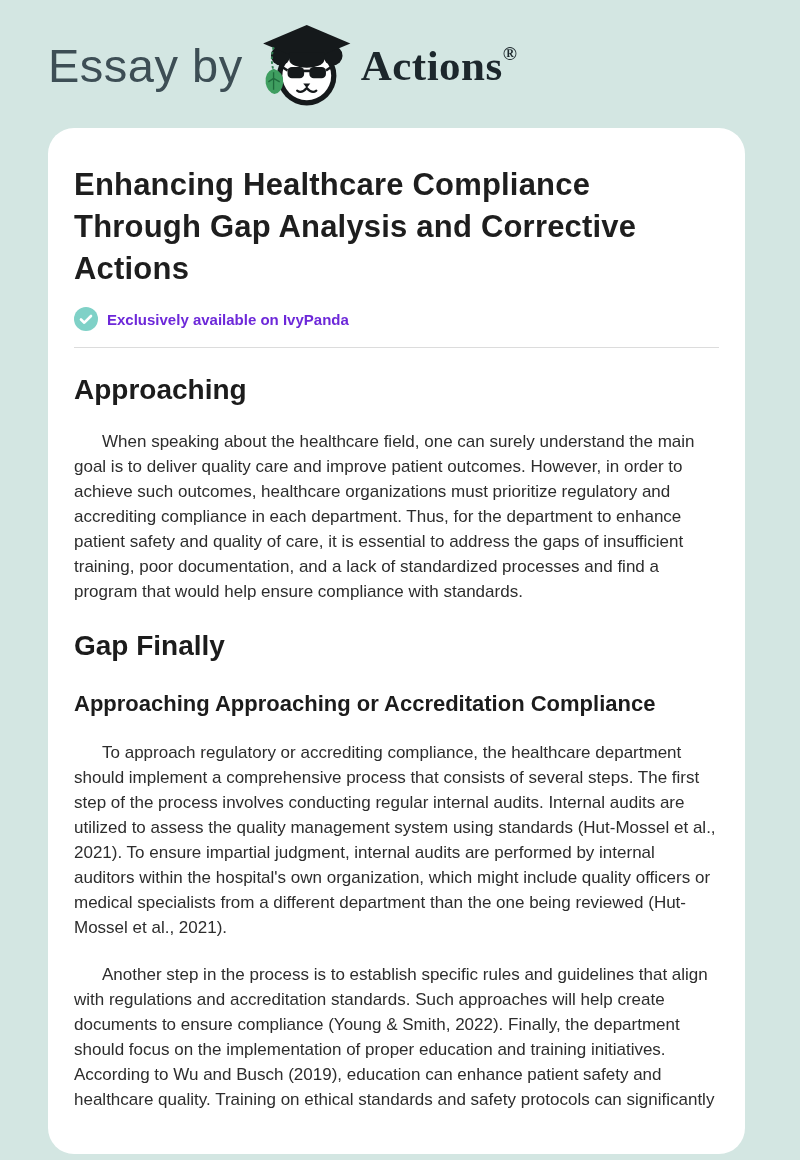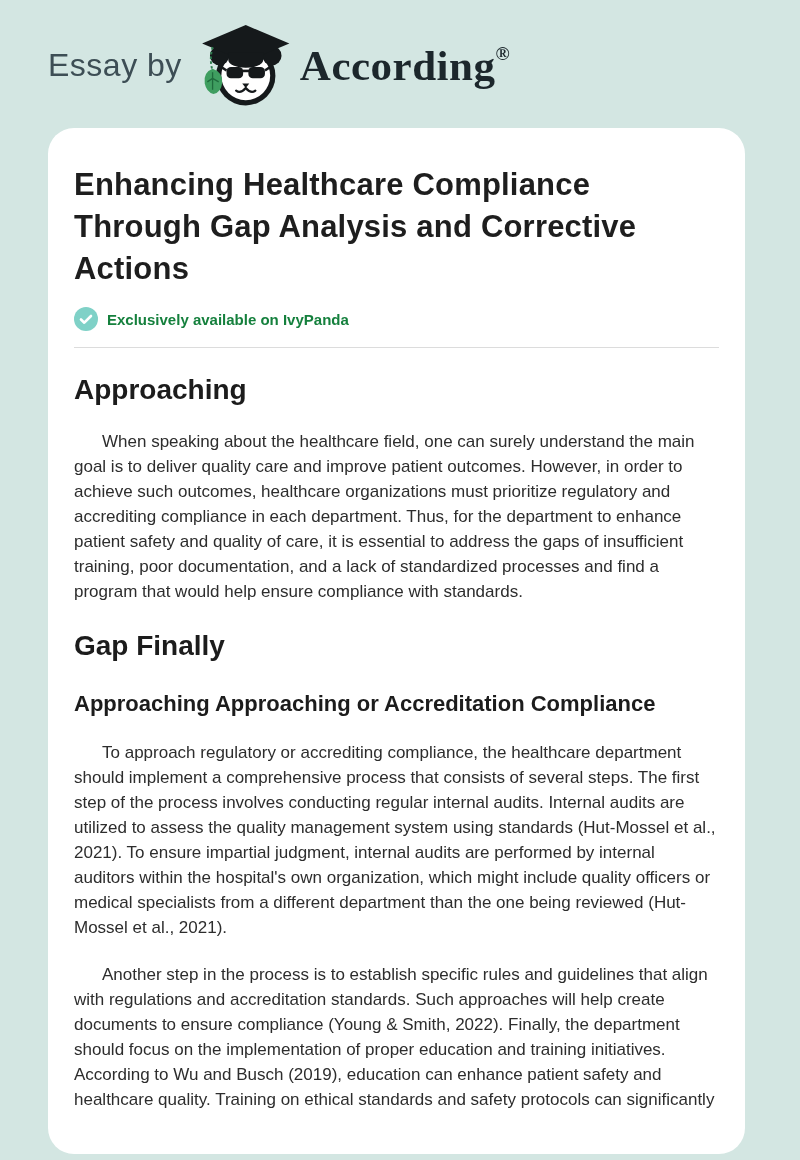--- a/index.html
+++ b/index.html
@@ -14,21 +14,21 @@
   }
 
   
   .site-header {
     display: flex;
     align-items: center;
     padding: 34px 0 0 48px;
     height: 96px;
   }
   .essay-by {
-    font-size: 32px;
+    font-size: 47px;
     color: #3d4e55;
     letter-spacing: 0.5px;
     margin-right: 14px;
   }
   .logo-mark {
     width: 96px;
     height: 88px;
     margin-right: 8px;
     position: relative;
     top: 2px;
@@ -70,21 +70,21 @@
   }
   .check-circle {
     width: 24px;
     height: 24px;
     flex: 0 0 24px;
     margin-right: 9px;
   }
   .exclusive-label {
     font-size: 15px;
     font-weight: 700;
-    color: #15803d;
+    color: #6d28d9;
   }
   .rule {
     border: none;
     border-top: 1px solid #dcdcdc;
     margin: 16px 0 0 0;
   }
   h2.sec-heading {
     margin: 25px 0 0 0;
     font-size: 28px;
     line-height: 34px;
@@ -134,21 +134,21 @@
       <polygon points="57,2 107,23 57,44 7,23" fill="#15191b"></polygon>
       <path d="M37 33 v9 a20 9 0 0 0 40 0 v-9 z" fill="#15191b"></path>
 
       <path d="M19 27 q-4 15 0 27" stroke="#2f7d4f" stroke-width="2.2" fill="none" stroke-dasharray="3,2.5"></path>
 
       <path d="M19 52 q-11 4 -9 17 q2 10 10 12 q9 -2 10 -13 q1 -12 -11 -16 z" fill="#3f9e60"></path>
       <path d="M19 56 v20 M19 63 l-6 4 M19 63 l7 4" stroke="#1f6b3d" stroke-width="1.5" fill="none"></path>
     </svg>
   </span>
 
-  <span class="brand"><span>According</span><sup>®</sup></span>
+  <span class="brand"><span>Actions</span><sup>®</sup></span>
 </header>
 
 <main class="card">
 
   <h1 class="doc-title">Enhancing Healthcare Compliance Through Gap Analysis and Corrective Actions</h1>
 
   <div class="exclusive-row">
     <span class="check-circle">
       <svg viewBox="0 0 24 24" width="24" height="24" aria-hidden="true">
         <circle cx="12" cy="12" r="12" fill="#7fd1c7"></circle>

